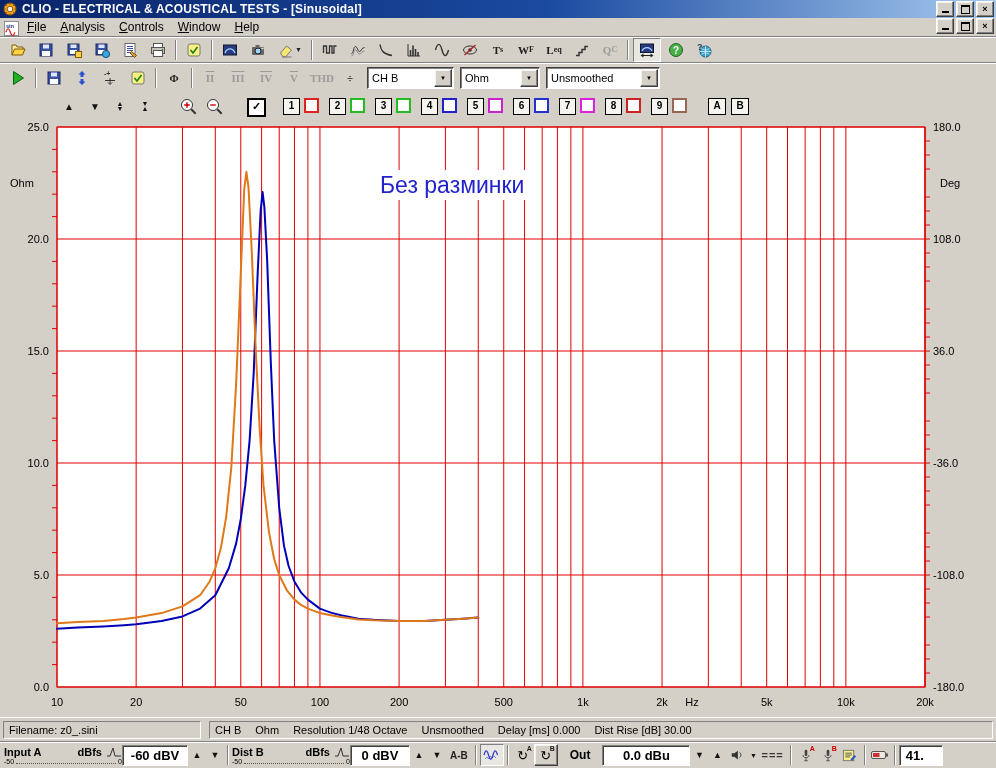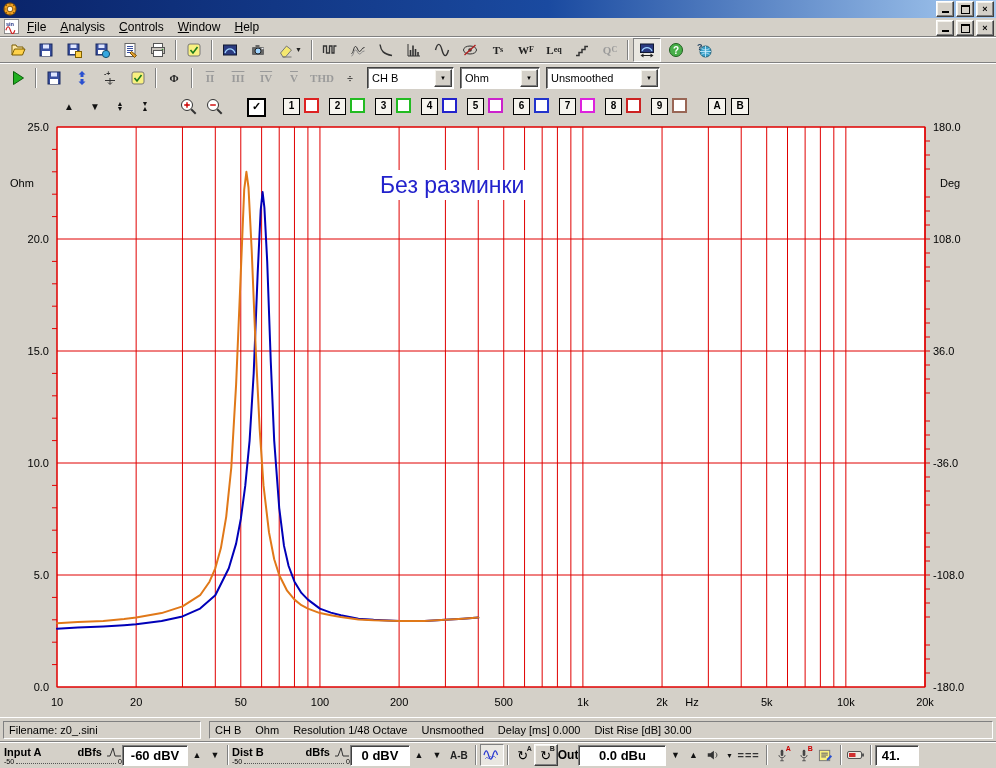--- a/index.html
+++ b/index.html
@@ -13,21 +13,21 @@
   .sep{width:0;height:20px;border-left:1px solid #808080;border-right:1px solid #ffffff;margin:0 3px;align-self:center;}
   
   #titlebar{position:absolute;left:0;top:0;width:996px;height:18px;
     background:linear-gradient(90deg,#0a246a 0%,#1a4aa0 55%,#a6caf0 100%);
     display:flex;align-items:center;padding:0 2px;box-sizing:border-box;color:#fff;font-weight:bold;font-size:12px;}
   #titlebar .ttl{margin-left:4px;white-space:nowrap;letter-spacing:.2px;}
   .winbtn{width:16px;height:14px;display:flex;align-items:center;justify-content:center;font-size:9px;font-weight:bold;color:#000;margin-left:2px;}
   .winbtn .sq{width:7px;height:6px;border:1px solid #000;border-top-width:2px;}
   .winbtn .mini{width:7px;height:2px;background:#000;margin-top:6px;}
   
-  #menubar{position:absolute;left:0;top:18px;width:996px;height:19px;display:flex;align-items:flex-end;padding:0 2px;box-sizing:border-box;border-bottom:1px solid #808080;box-shadow:0 1px 0 #fff;}
+  #menubar{position:absolute;left:0;top:18px;width:996px;height:19px;display:flex;align-items:flex-start;padding:0 2px;box-sizing:border-box;border-bottom:1px solid #808080;box-shadow:0 1px 0 #fff;}
   .menuitem{padding:2px 7px;font-size:12px;}
   .menuitem u{text-decoration:underline;}
   #menubar .spacer{flex:1;}
   
   #toolbar1{position:absolute;left:0;top:37px;width:996px;height:26px;display:flex;align-items:center;padding:0 4px;box-sizing:border-box;border-bottom:1px solid #808080;box-shadow:0 1px 0 #fff;}
   #toolbar2{position:absolute;left:0;top:63px;width:996px;height:29px;display:flex;align-items:center;padding:0 4px;box-sizing:border-box;}
   .tbtn{width:26px;height:22px;display:flex;align-items:center;justify-content:center;margin:0 1px;flex:none;}
   .tbtn svg{display:block;}
   .tbtn.pressed{border:1px solid;border-color:#808080 #ffffff #ffffff #808080;background:#e9e7e1;}
   .tbtn.txt{font-weight:bold;font-size:11px;color:#222;font-family:"Liberation Serif",serif;}
@@ -60,36 +60,37 @@
   .metergrp{display:flex;flex-direction:column;justify-content:center;width:118px;flex:none;}
   .metergrp .r1{display:flex;align-items:center;font-weight:bold;font-size:11px;gap:4px;}
   .metergrp .r1 .u{margin-left:auto;}
   .scalerow{display:flex;align-items:flex-end;font-size:7px;line-height:7px;}
   .scalerow .dots{flex:1;border-bottom:1px dotted #555;margin:0 2px 1px 2px;height:1px;}
   .disp{height:19px;background:#fff;border:1px solid;border-color:#808080 #fff #fff #808080;box-shadow:inset 1px 1px 0 #404040;display:flex;align-items:center;justify-content:center;font-weight:bold;font-size:13px;padding:0 6px;white-space:nowrap;flex:none;}
   .tri{width:18px;text-align:center;font-size:9px;color:#111;flex:none;}
   .smallico{width:22px;height:20px;display:flex;align-items:center;justify-content:center;flex:none;}
   .smallico.pressed{border:1px solid;border-color:#808080 #fff #fff #808080;background:#e9e7e1;}
   .ablabel{font-size:10px;font-weight:bold;color:#222;margin:0 4px;flex:none;}
-  .boldlbl{font-weight:bold;font-size:12px;margin:0 0;flex:none;}
+  .boldlbl{font-weight:bold;font-size:12px;margin:0 12px;flex:none;}
   .eq{font-weight:bold;font-size:11px;letter-spacing:1px;color:#333;flex:none;margin:0 3px;}
   .loopbtn{position:relative;}
   .loopbtn .lt{position:absolute;right:2px;top:0;font-size:7px;font-weight:bold;color:#222;}
 </style>
 </head>
 <body>
 
 <div id="titlebar">
   <span class="smallico" style="width:16px">
     <svg width="14" height="14" viewBox="0 0 16 16">
         <circle cx="8" cy="8" r="7" fill="#f0a020" stroke="#7a4a00"></circle>
         <circle cx="8" cy="8" r="3.2" fill="#fff8e0" stroke="#7a4a00"></circle>
         <path d="M8 1v2M8 13v2M1 8h2M13 8h2M3 3l1.5 1.5M11.5 11.5L13 13M13 3l-1.5 1.5M4.5 11.5L3 13" stroke="#7a4a00"></path>
       </svg>
   </span>
+  <span class="ttl">CLIO - ELECTRICAL &amp; ACOUSTICAL TESTS - [Sinusoidal]</span>
   <span style="flex:1"></span>
   <span class="winbtn raised">
       <span class="mini"></span>
     </span>
   <span class="winbtn raised">
       <span class="sq"></span>
     </span>
   <span class="winbtn raised">×</span>
 </div>
 

